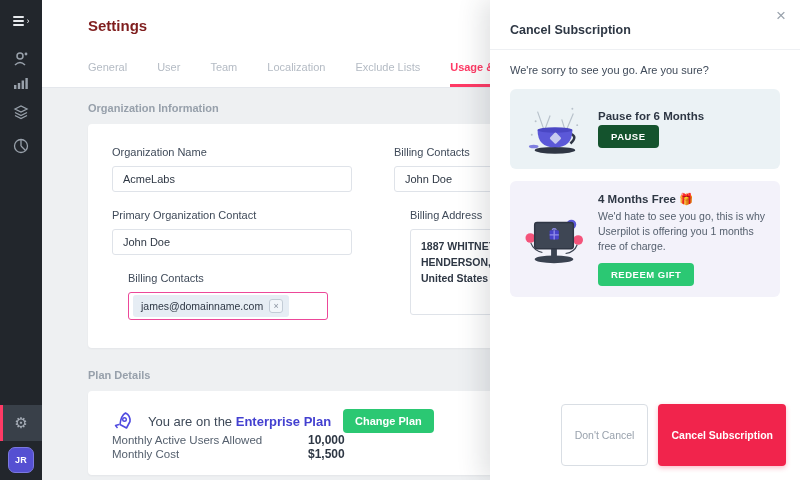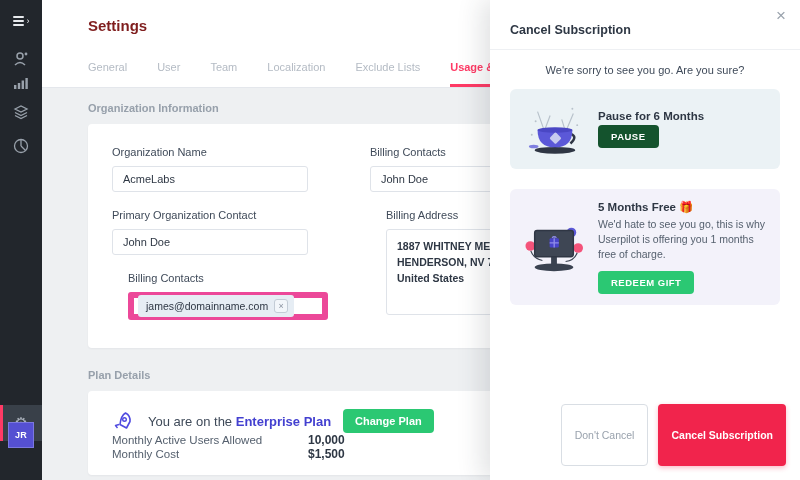--- a/index.html
+++ b/index.html
@@ -8,44 +8,44 @@
 
   
   .sidebar { position:absolute; left:0; top:0; bottom:0; width:42px; background:#22262c; z-index:30; }
   .sb-item { position:absolute; left:0; width:42px; height:24px; display:flex; align-items:center; justify-content:center; color:#99a1ab; }
   .sb-menu { top:8px; height:26px; color:#e8eaee; gap:3px; }
   .sb-menu .bars { display:flex; flex-direction:column; gap:2.5px; }
   .sb-menu .bars i { display:block; width:11px; height:1.6px; background:#e8eaee; border-radius:1px; }
   .sb-menu .chev { font-size:9px; color:#e8eaee; }
   .sb-gear { top:405px; height:36px; background:#394049; color:#a7aeb8; font-size:15px; }
   .sb-gear .active-bar { position:absolute; left:0; top:0; bottom:0; width:3px; background:#ff3a65; }
-  .sb-avatar { position:absolute; left:8px; top:422px; width:26px; height:26px; border-radius:0;
+  .sb-avatar { position:absolute; left:8px; top:447px; width:26px; height:26px; border-radius:7px;
     background:#5550d2; border:1.5px solid #7b78e0; color:#fff; font-size:9px; font-weight:bold;
     display:flex; align-items:center; justify-content:center; letter-spacing:.3px; }
 
   
   .main { position:absolute; left:42px; right:0; top:0; bottom:0; }
   .topbar { position:relative; height:88px; background:#fff; border-bottom:1px solid #e4e7ec; }
   .page-title { position:absolute; left:46px; top:17px; font-size:15px; font-weight:bold; color:#7f1d1d; }
   .tabs { position:absolute; left:46px; bottom:0; display:flex; }
   .tab { font-size:11px; color:#b4bbc4; padding-bottom:11px; margin-right:30px; cursor:pointer; border-bottom:3px solid transparent; }
   .tab.active { color:#ff3a65; font-weight:bold; border-bottom-color:#ff3a65; }
 
   .content { position:absolute; top:89px; left:0; right:0; bottom:0; padding:13px 0 0 46px; overflow:hidden; }
   .section-label { font-size:11px; font-weight:bold; color:#97a0ab; margin-bottom:10px; }
   .panel { background:#fff; border-radius:4px; box-shadow:0 1px 2px rgba(30,40,50,.05); width:482px; }
 
   .org-panel { padding:22px 24px 20px; display:flex; gap:42px; }
   .fcol { display:flex; flex-direction:column; }
   .field { margin-bottom:17px; }
   .field:last-child { margin-bottom:8px;padding-left:16px; }
   .flabel { font-size:11px; color:#3f4a59; margin-bottom:8px; }
-  .finput { width:196px; height:26px; border:1px solid #dfe3e9; border-radius:3px; font-family:"Liberation Sans",sans-serif;
+  .finput { width:240px; height:26px; border:1px solid #dfe3e9; border-radius:3px; font-family:"Liberation Sans",sans-serif;
     font-size:11px; color:#2e3744; padding:0 10px; background:#fff; outline:none; }
-  .chipbox { width:200px; height:28px; border:6px solid #ec4899; border-radius:3px; display:flex; align-items:center; padding:0 4px; background:#fff; }
+  .chipbox { width:200px; height:28px; border:1px solid #ec4899; border-radius:3px; display:flex; align-items:center; padding:0 4px; background:#fff; }
   .chip { background:#e6edf4; border-radius:3px; padding:4px 6px 4px 8px; font-size:10.5px; color:#2e3744; display:flex; align-items:center; gap:6px; }
   .chip-x { width:14px; height:14px; border:1px solid #c3ccd6; border-radius:3px; background:#f2f6fa; color:#8a93a0;
     font-size:9px; line-height:12px; text-align:center; cursor:pointer; }
   .addrbox { width:200px; height:86px; border:1px solid #dfe3e9; border-radius:3px; padding:9px 10px; font-size:10.5px;
     font-weight:bold; color:#2e3744; line-height:1.5; }
   .addrbox span { display:block; }
 
   .plan-section { margin-top:21px; }
   .plan-panel { padding:18px 24px 14px; }
   .plan-head { display:flex; align-items:center; }
@@ -57,22 +57,22 @@
   .plan-row .lbl { width:196px; font-size:11.5px; color:#55606e; }
   .plan-row .val { font-size:12px; font-weight:bold; color:#2e3744; }
 
   
   .modal { position:absolute; right:0; top:0; width:310px; height:480px; background:#fff; z-index:40;
     box-shadow:-8px 0 24px rgba(40,50,60,.14); }
   .modal-header { position:relative; padding:23px 20px 12px; border-bottom:1px solid #eef0f3; }
   .modal-title { font-size:12.5px; font-weight:bold; color:#2e3744; }
   .modal-close { position:absolute; top:6px; right:14px; font-size:17px; color:#9aa3ad; cursor:pointer; }
   .modal-body { padding:14px 20px 0; }
-  .modal-question { font-size:11px; color:#3f4a59; margin-bottom:13px;text-align:center; }
-  .offer-card { display:flex; align-items:center; gap:12px; padding:11px 12px; border-radius:6px; margin-bottom:20px; }
+  .modal-question { font-size:11px; color:#3f4a59; margin-bottom:13px; }
+  .offer-card { display:flex; align-items:center; gap:12px; padding:11px 12px; border-radius:6px; margin-bottom:12px; }
   .offer-pause { background:#ebf2f5; }
   .offer-gift { background:#f3f2fa; }
   .offer-illus { width:64px; height:58px; flex:none; }
   .offer-title { font-size:11.5px; font-weight:bold; color:#2e3744; margin-bottom:3px; }
   .offer-desc { font-size:10.5px; color:#55606e; line-height:1.45; margin-bottom:8px; }
   .offer-btn { display:inline-block; border:none; color:#fff; font-size:9.5px; font-weight:bold; letter-spacing:.5px;
     border-radius:4px; padding:6px 13px; cursor:pointer; font-family:"Liberation Sans",sans-serif; }
   .btn-indigo { background:#14532d; }
   .btn-green2 { background:#2bc873; }
   .modal-footer { position:absolute; left:0; right:0; bottom:0; background:#fff; padding:12px 14px 14px; display:flex;
@@ -247,21 +247,21 @@
           <path d="M56 36 q-3 8 -12 9" fill="none" stroke="#3a4250" stroke-width="1.2"></path>
           <ellipse cx="32" cy="51" rx="20" ry="4" fill="#3a4250"></ellipse>
           <rect x="29" y="40" width="6" height="9" fill="#3a4250"></rect>
           <rect x="12" y="13" width="40" height="27" rx="2.5" fill="#3e4654" stroke="#2f3644" stroke-width="1.5"></rect>
           <rect x="27.5" y="21" width="9.5" height="9.5" rx="1" fill="#4843c9"></rect>
           <path d="M32.2 21 v9.5 M27.5 25.7 h9.5" stroke="#8f8ce8" stroke-width="1.4"></path>
           <path d="M30 20.5 q2.2 -2.5 2.2 0 q0 -2.5 2.3 0" fill="none" stroke="#8f8ce8" stroke-width="1.2"></path>
         </svg>
       </div>
       <div>
-        <div class="offer-title">5 Months Free 🎁</div>
+        <div class="offer-title">4 Months Free 🎁</div>
         <div class="offer-desc">We'd hate to see you go, this is why Userpilot is offering you 1 months free of charge.</div>
         <button class="offer-btn btn-green2">REDEEM GIFT</button>
       </div>
     </div>
   </div>
   <div class="modal-footer">
     <button class="btn-outline">Don't Cancel</button>
     <button class="btn-danger">Cancel Subscription</button>
   </div>
 </div>

